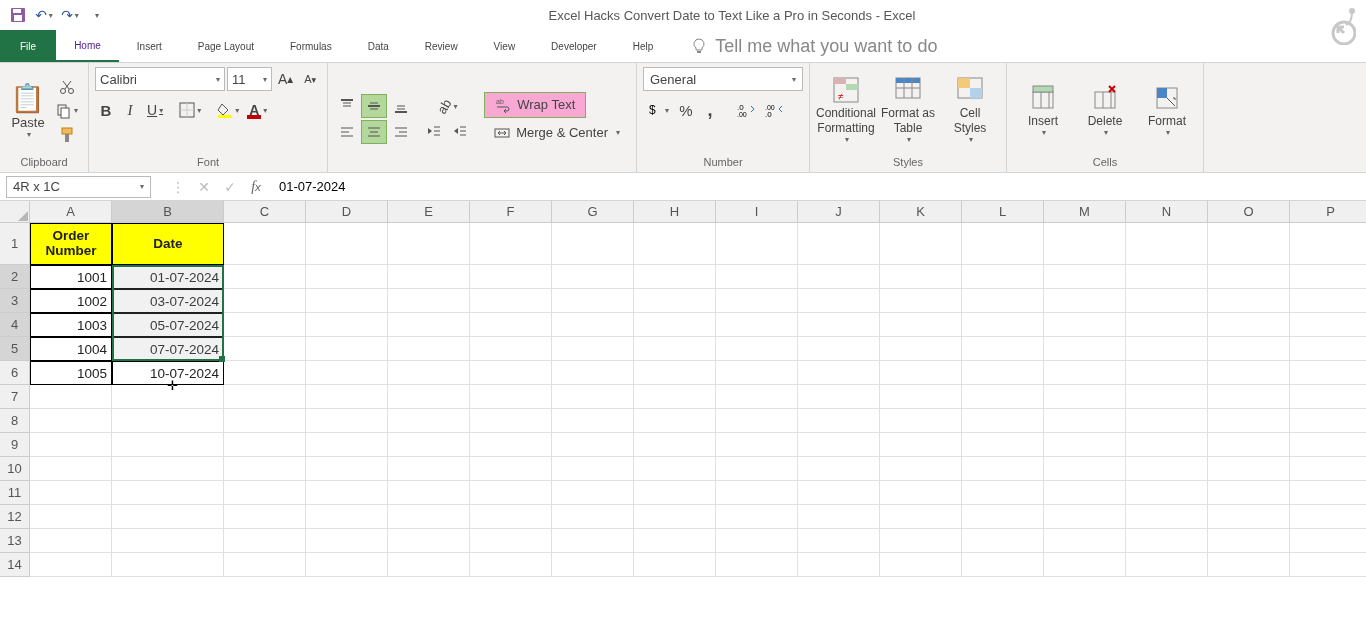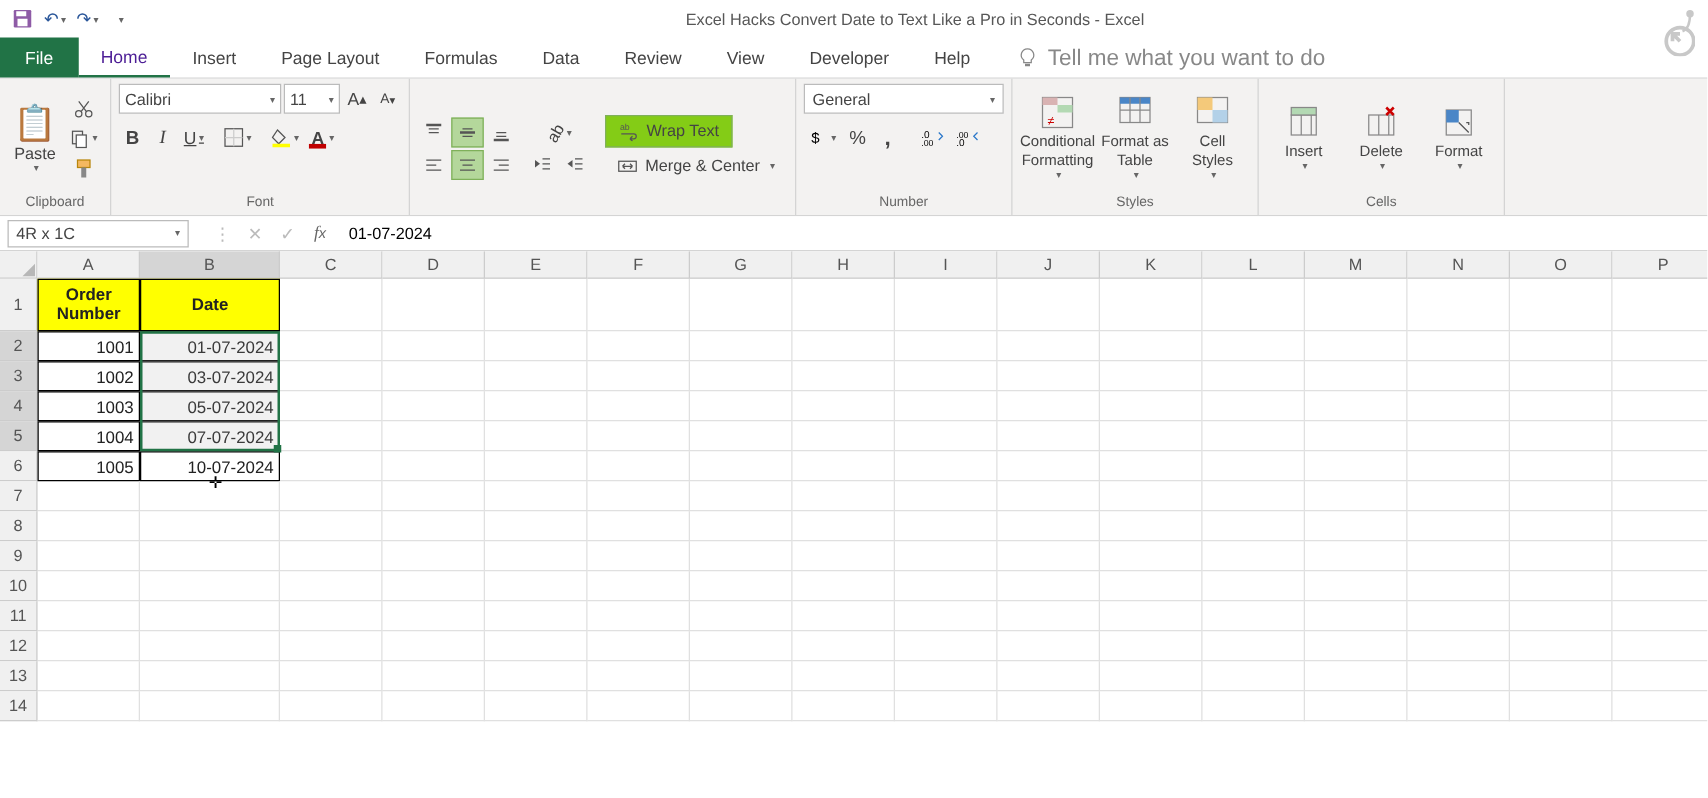--- a/index.html
+++ b/index.html
@@ -9,21 +9,21 @@
 .titlebar { height: 30px; background: #fff; display: flex; align-items: center; padding: 0 8px; }
 .qat { display: flex; align-items: center; gap: 6px; }
 .qat-btn { width: 20px; height: 20px; display: flex; align-items: center; justify-content: center; color: #555; font-size: 14px; cursor: pointer; }
 .qat-save { color: #8e5ba6; }
 .qat-undo, .qat-redo { color: #2b579a; }
 .title-text { flex: 1; text-align: center; font-size: 13px; color: #575757; }
 .corner-icon { width: 40px; height: 40px; position: absolute; right: 10px; top: 5px; }
 
 
 .ribbon-tabs { height: 33px; background: #fff; display: flex; align-items: stretch; border-bottom: 1px solid #d4d4d4; }
-.tab { padding: 0 18px; display: flex; align-items: center; font-size: 14px; cursor: pointer; color: #444; }
+.tab { padding: 0 18px; display: flex; align-items: center; font-size: 10px; cursor: pointer; color: #444; }
 .tab.file { background: #217346; color: #fff; padding: 0 20px; }
 .tab.active { color: #4c1d95; border-bottom: 2px solid #217346; }
 .tellme { display: flex; align-items: center; gap: 8px; margin-left: 20px; color: #888; font-size: 18px; }
 .tellme svg { width: 16px; height: 16px; }
 
 
 .ribbon-body { height: 110px; background: #f3f2f1; display: flex; border-bottom: 1px solid #d4d4d4; }
 .group { display: flex; flex-direction: column; padding: 4px 6px 2px; border-right: 1px solid #d4d4d4; }
 .group-content { flex: 1; display: flex; align-items: center; gap: 2px; }
 .group-label { text-align: center; font-size: 11px; color: #666; padding: 2px 0; position: relative; }
@@ -38,21 +38,21 @@
 .paste-icon { font-size: 28px; color: #c0c0c0; }
 
 
 .font-select { width: 130px; height: 24px; border: 1px solid #bbb; background: #fff; padding: 0 4px; font-size: 13px; display: flex; align-items: center; justify-content: space-between; gap: 24px; }
 .size-select { width: 45px; height: 24px; border: 1px solid #bbb; background: #fff; padding: 0 4px; font-size: 13px; display: flex; align-items: center; justify-content: space-between; }
 
 
 .align-row { display: flex; gap: 1px; }
 .align-btn { width: 26px; height: 24px; display: flex; align-items: center; justify-content: center; cursor: pointer; border: 1px solid transparent; }
 .align-btn.sel { background: #b4d79b; border: 1px solid #7fb05a; }
-.wrap-btn { height: 26px; padding: 0 10px; display: flex; align-items: center; gap: 6px; background: #84cc16; border: 1px solid #7fb05a; cursor: pointer; font-size: 13px; }
+.wrap-btn { height: 26px; padding: 0 10px; display: flex; align-items: center; gap: 6px; background: #f9a8d4; border: 1px solid #7fb05a; cursor: pointer; font-size: 13px; }
 .merge-btn { height: 26px; padding: 0 10px; display: flex; align-items: center; gap: 6px; cursor: pointer; font-size: 13px; }
 
 
 .num-select { width: 160px; height: 24px; border: 1px solid #bbb; background: #fff; padding: 0 6px; font-size: 13px; display: flex; align-items: center; justify-content: space-between; }
 
 
 .bigbtn { width: 60px; height: 72px; display: flex; flex-direction: column; align-items: center; justify-content: center; cursor: pointer; font-size: 12px; line-height: 1.2; }
 .bigbtn svg { width: 28px; height: 28px; margin-bottom: 2px; }
 
 

